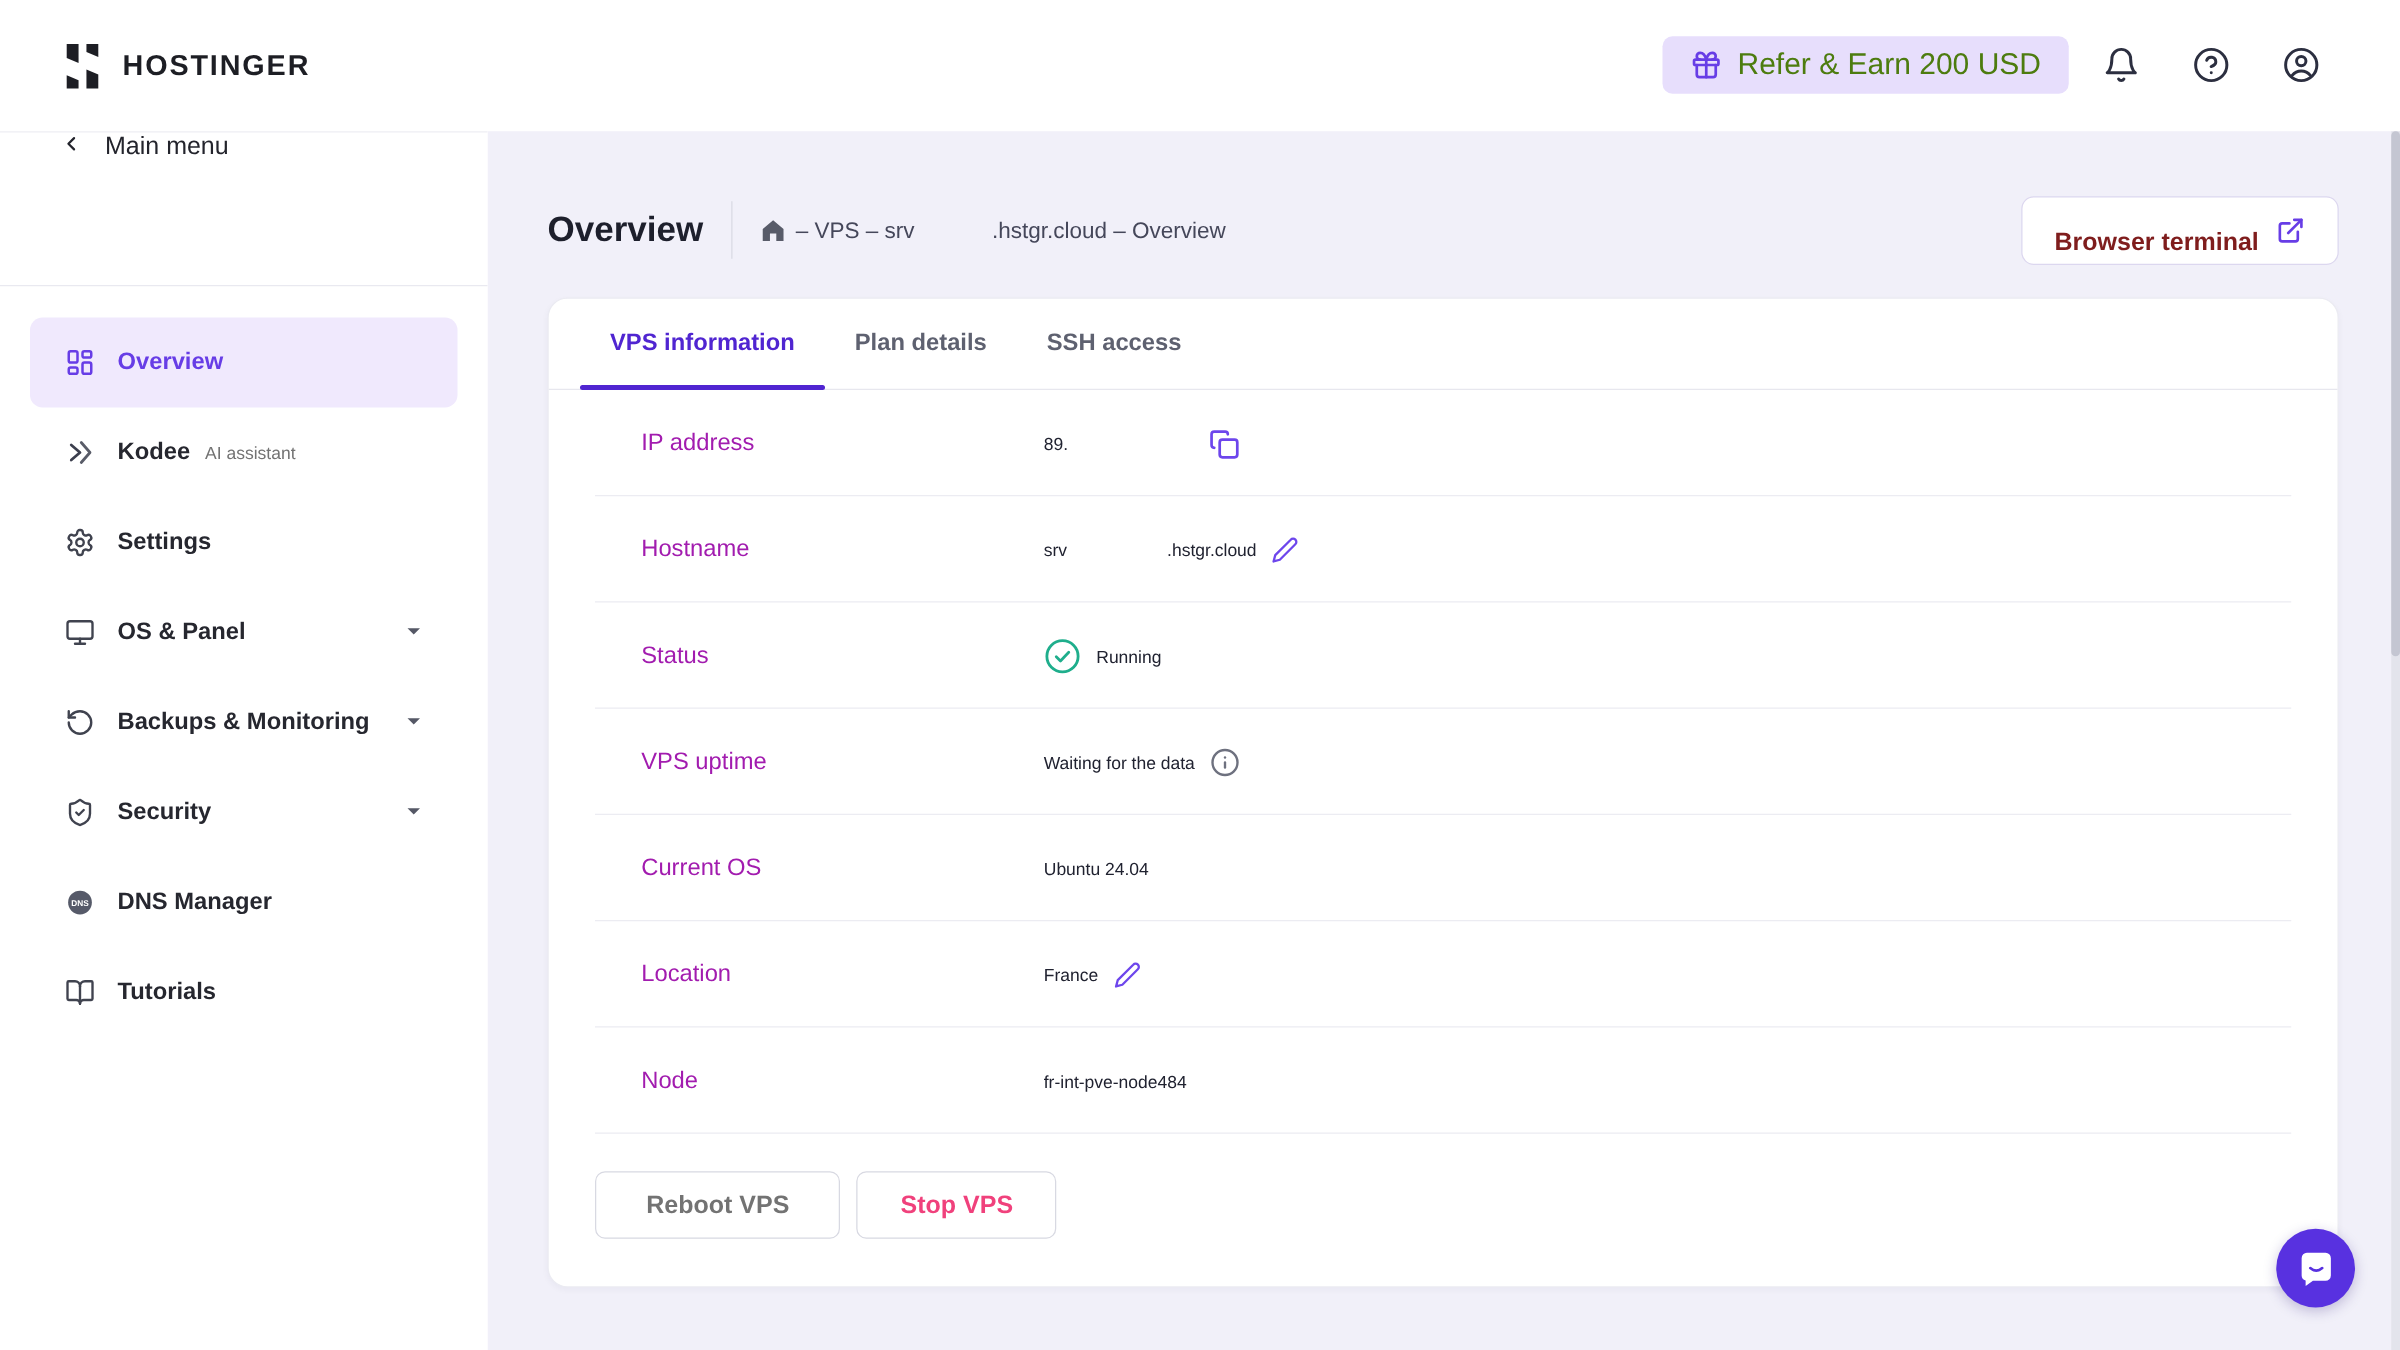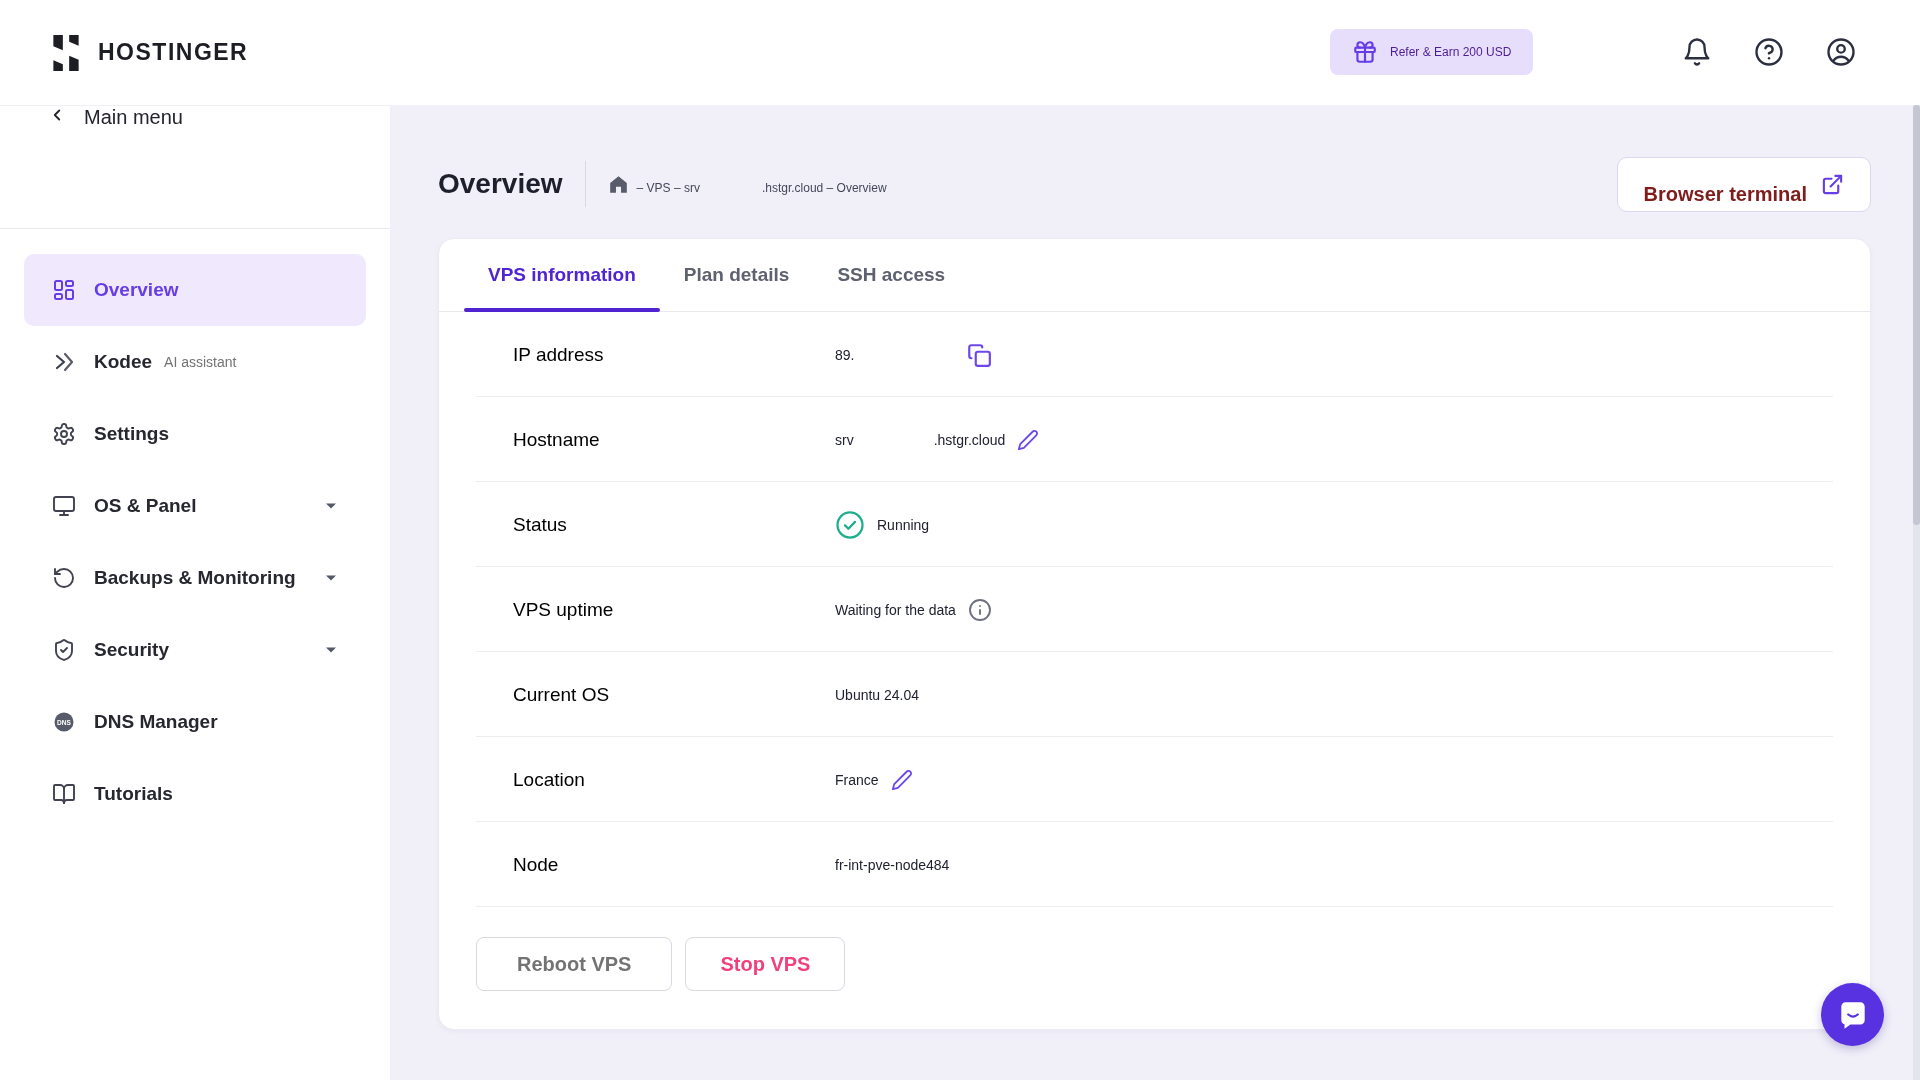--- a/index.html
+++ b/index.html
@@ -6,21 +6,21 @@
   html,body { width:1920px; height:1080px; overflow:hidden; }
   body { font-family:"Liberation Sans","DejaVu Sans",sans-serif; background:#ffffff; color:#202230; }
   .root { position:relative; width:1920px; height:1080px; }
 
   
   .topbar { position:absolute; left:0; top:0; width:1920px; height:92px; background:#fff; z-index:5; }
   .logo-wrap { position:absolute; left:48px; top:0; height:105px; display:flex; align-items:center; gap:14px; }
   .wordmark { font-size:23px; font-weight:700; letter-spacing:1.5px; color:#1d1e24; }
   .refer-pill { position:absolute; left:1330px; top:29px; height:46px; padding:0 22px; border-radius:8px;
                 background:#e7defc; display:flex; align-items:center; gap:12px; cursor:pointer; border:none; }
-  .refer-pill span { font-size:12px; color:#4c1d95; font-weight:500; }
+  .refer-pill span { font-size:24px; color:#4d7c0f; font-weight:500; }
   .tb-icon { position:absolute; top:36px; width:32px; height:32px; display:flex; align-items:center; justify-content:center; cursor:pointer; }
   .tb-bell { left:1681px; } .tb-help { left:1753px; } .tb-user { left:1825px; }
 
   
   .sidebar { position:absolute; left:0; top:105px; width:390px; height:975px; background:#fff; border-top:1px solid #eeeef3; z-index:4; }
   .main-menu { display:flex; gap:18px; height:122px; padding-left:48px; cursor:pointer; }
   .main-menu .mm-label { font-size:20px; font-weight:500; color:#23242c; }
   .side-divider { height:1px; background:#e9e9f0; width:100%; }
   .nav { padding:25px 0 0 0; }
   .nav-item { position:relative; height:72px; margin:0 24px; display:flex; align-items:center; gap:18px; padding-left:28px; border-radius:10px; cursor:pointer; }
@@ -32,36 +32,36 @@
   .nav-caret { position:absolute; right:28px; top:50%; transform:translateY(-50%); }
 
   
   .main { position:absolute; left:390px; top:105px; width:1530px; height:975px; background:#f1f0f9; }
   .scroll-track { position:absolute; right:0; top:0; width:7px; height:975px; background:#e3e4ec; }
   .scroll-thumb { position:absolute; right:0; top:0; width:7px; height:420px; background:#c4c6d2; border-radius:4px; }
 
   .page-header { position:absolute; left:48px; right:49px; top:39px; height:80px; display:flex; align-items:center; }
   .page-title { font-size:28px; font-weight:700; color:#1d1f2c; }
   .v-divider { width:1px; height:46px; background:#d9d9e3; margin:0 22px; }
-  .breadcrumb { display:flex; align-items:flex-end; gap:8px; font-size:12px; color:#45475a; }
+  .breadcrumb { display:flex; align-items:center; gap:8px; font-size:18px; color:#45475a; }
   .bc-gap { display:inline-block; width:46px; }
   .btn-terminal { margin-left:auto; height:55px; padding:0 26px; border-radius:10px; background:#fff;
                   border:1px solid #dcd7ef; display:flex; align-items:center; gap:14px; cursor:pointer; }
   .btn-terminal span { font-size:20px; font-weight:700; color:#7f1d1d;margin-top:20px; }
 
   
   .card { position:absolute; left:48px; top:133px; width:1433px; height:792px; background:#fff; border-radius:16px;
           border:1px solid #ebebf2; box-shadow:0 2px 5px rgba(30,30,70,.04); }
   .tabbar { display:flex; height:73px; padding-left:25px; border-bottom:1px solid #e7e7ee; }
   .tab { position:relative; padding:0 24px; display:flex; align-items:center; font-size:19px; font-weight:600; color:#5e6170; cursor:pointer; }
   .tab.active { color:#5025d1; font-weight:700; }
   .tab.active::after { content:""; position:absolute; left:0; right:0; bottom:-1px; height:4px; background:#5025d1; border-radius:3px; }
 
   .info-row { position:relative; height:85px; margin:0 37px; border-bottom:1px solid #ececf2; }
-  .row-label { position:absolute; left:37px; top:0; line-height:85px; font-size:19px; color:#000000; }
+  .row-label { position:absolute; left:37px; top:0; line-height:85px; font-size:19px; color:#a21caf; }
   .row-value { position:absolute; left:359px; top:0; height:85px; display:flex; align-items:center; gap:12px; font-size:14px; color:#202230; }
   .redact-ip { display:inline-block; width:88px; }
   .redact-host { display:inline-block; width:56px; }
   .icon-btn { display:flex; align-items:center; justify-content:center; cursor:pointer; }
 
   .actions { display:flex; gap:13px; padding:30px 0 0 37px; }
   .btn { height:54px; border-radius:8px; background:#fff; border:1.5px solid #d8d9e2; font-size:20px; font-weight:700; cursor:pointer;
          font-family:"Liberation Sans","DejaVu Sans",sans-serif; }
   .btn-reboot { padding:0 40px; color:#737373; }
   .btn-stop { padding:0 34px; color:#f0417c; }

